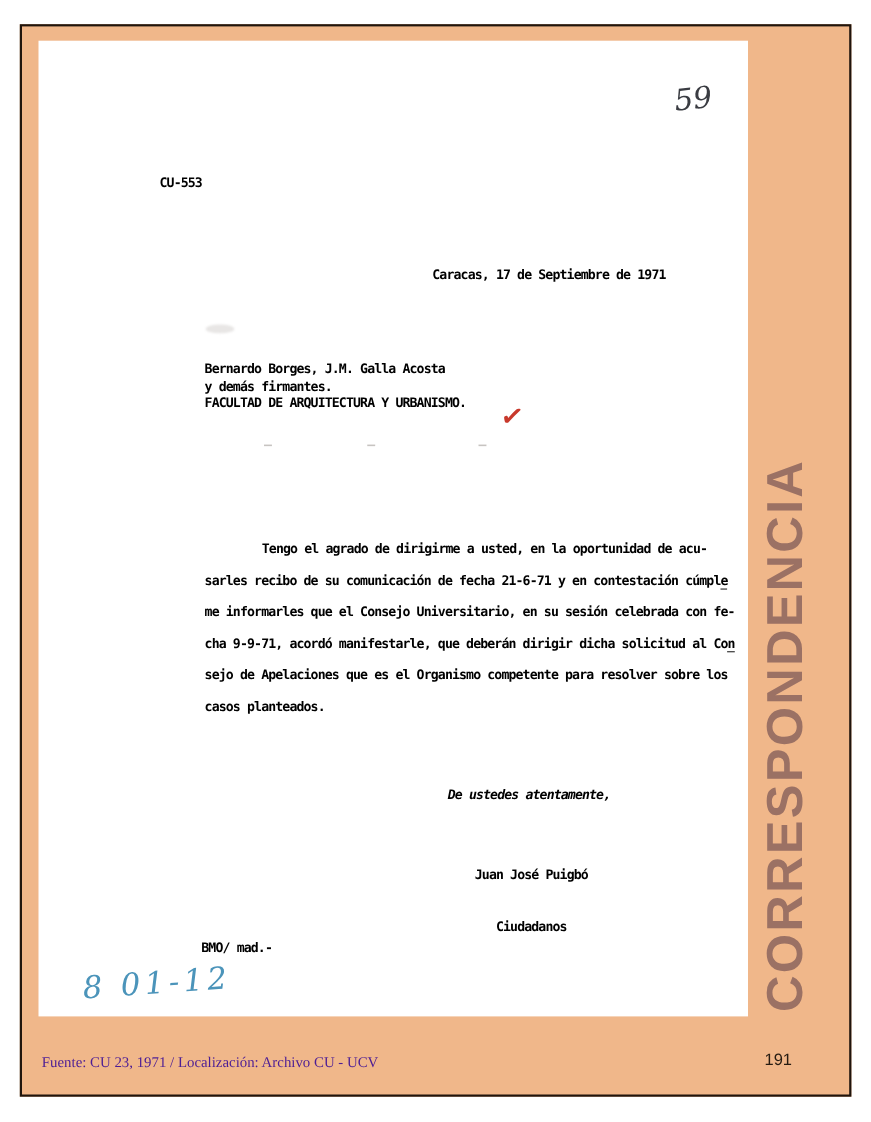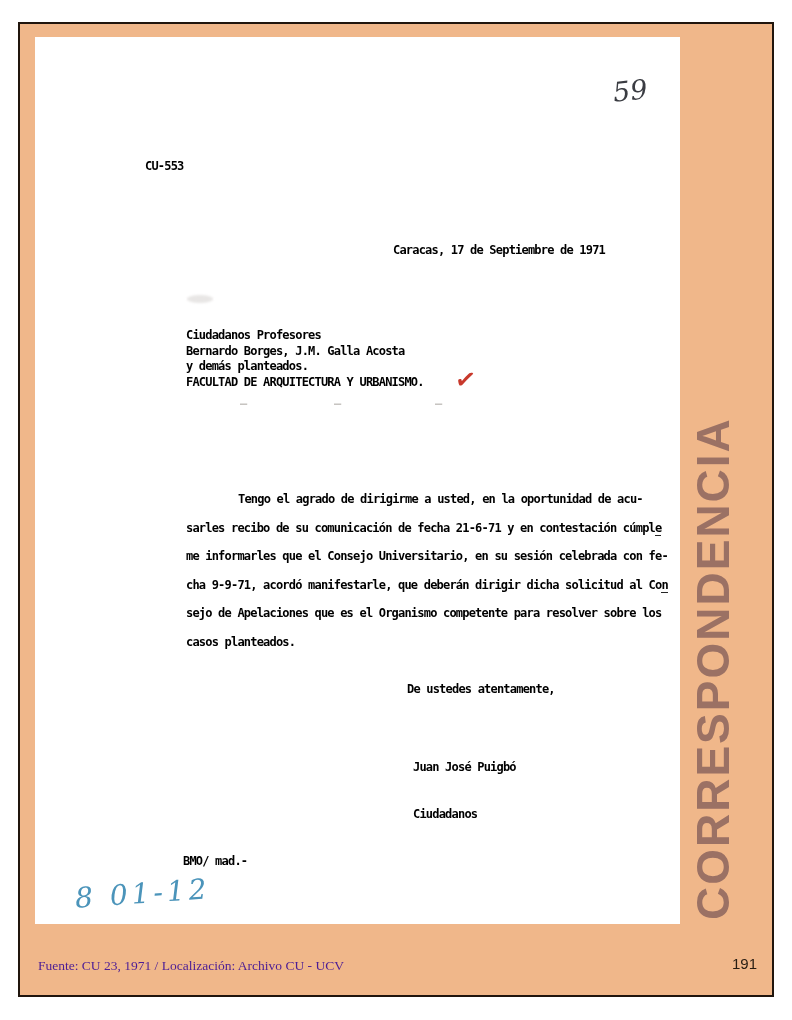--- a/index.html
+++ b/index.html
@@ -29,22 +29,22 @@
   .recipient .presente{
     text-decoration:underline;text-decoration-thickness:1.5px;text-underline-offset:2px;
   }
   .ghost{
     position:absolute;left:205px;top:360px;color:rgba(70,60,50,0.30);
     font-family:"DejaVu Sans Mono",monospace;font-weight:bold;font-size:12px;white-space:pre;
   }
   .letter-body{position:absolute;left:151px;top:400px;width:490px;line-height:28.6px;}
   .body-line.indent{text-indent:52px;margin-top:48px;}
   .utail{border-bottom:1.6px solid #262626;padding-bottom:0.5px;}
-  .closing{position:absolute;left:372px;top:645px;}
-  .sigblock{position:absolute;left:378px;top:692px;width:140px;text-align:left;line-height:15.5px;}
+  .closing{position:absolute;left:372px;top:678px;font-style:italic;}
+  .sigblock{position:absolute;left:378px;top:720px;width:140px;text-align:center;line-height:15.5px;}
   .typist{position:absolute;left:148px;top:817px;}
   
   .hand59{
     position:absolute;left:578px;top:38px;color:#3a3c42;
     font-family:"DejaVu Serif",serif;font-style:italic;font-size:27px;
     transform:rotate(-6deg);
   }
   .handblue{
     position:absolute;left:40px;top:840px;
     font-family:"DejaVu Serif",serif;font-style:italic;font-size:28px;
@@ -64,40 +64,40 @@
     writing-mode:vertical-rl;transform:rotate(180deg);
     font-family:"Liberation Sans",sans-serif;font-weight:bold;font-size:46px;
     letter-spacing:2px;line-height:56px;text-align:left;
   }
   
   .footer-source{
     position:absolute;left:18px;top:934px;font-size:13.5px;color:#4c1d95;
     font-family:Liberation Serif, serif;
   }
   .page-number{
-    position:absolute;left:675px;top:931px;width:62px;text-align:right;
+    position:absolute;left:675px;top:931px;width:62px;
     font-size:15px;color:#271c12;font-family:"Liberation Sans",sans-serif;
   }
 </style>
 </head>
 <body>
 
 <div class="frame">
 
   <div class="paper">
 
     <div class="hand59">59</div>
 
     <div class="smudge"></div>
 
     <div class="tw ref">CU-553</div>
 
     <div class="tw dateline">Caracas, 17 de Septiembre de 1971</div>
 
-    <div class="tw recipient"><div>Ciudadanos Profesores</div><div>Bernardo Borges, J.M. Galla Acosta</div><div>y demás planteados.</div><div>FACULTAD DE ARQUITECTURA Y URBANISMO.</div></div>
+    <div class="tw recipient"><div>Bernardo Borges, J.M. Galla Acosta</div><div>y demás firmantes.</div><div>FACULTAD DE ARQUITECTURA Y URBANISMO.</div></div>
 
     <div class="checkmark" style="color: rgb(200, 57, 44);">✓</div>
 
     <div class="ghost">‒            ‒             ‒</div>
 
     <div class="tw letter-body"><div class="body-line indent">Tengo el agrado de dirigirme a usted, en la oportunidad de acu-</div><div class="body-line">sarles recibo de su comunicación de fecha 21-6-71 y en contestación cúmpl<span class="utail">e</span></div><div class="body-line">me informarles que el Consejo Universitario, en su sesión celebrada con fe-</div><div class="body-line">cha 9-9-71, acordó manifestarle, que deberán dirigir dicha solicitud al Co<span class="utail">n</span></div><div class="body-line">sejo de Apelaciones que es el Organismo competente para resolver sobre los</div><div class="body-line">casos planteados.</div></div>
 
     <div class="tw closing">De ustedes atentamente,</div>
 
     <div class="tw sigblock">

